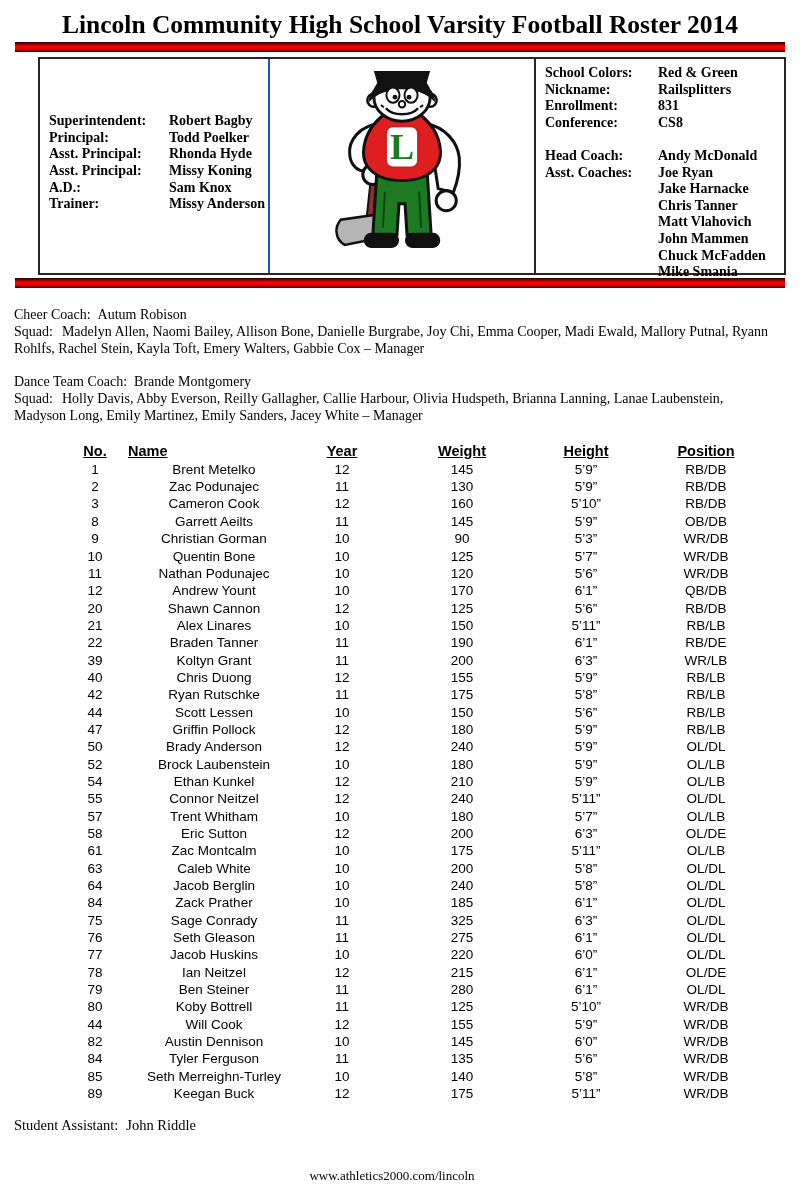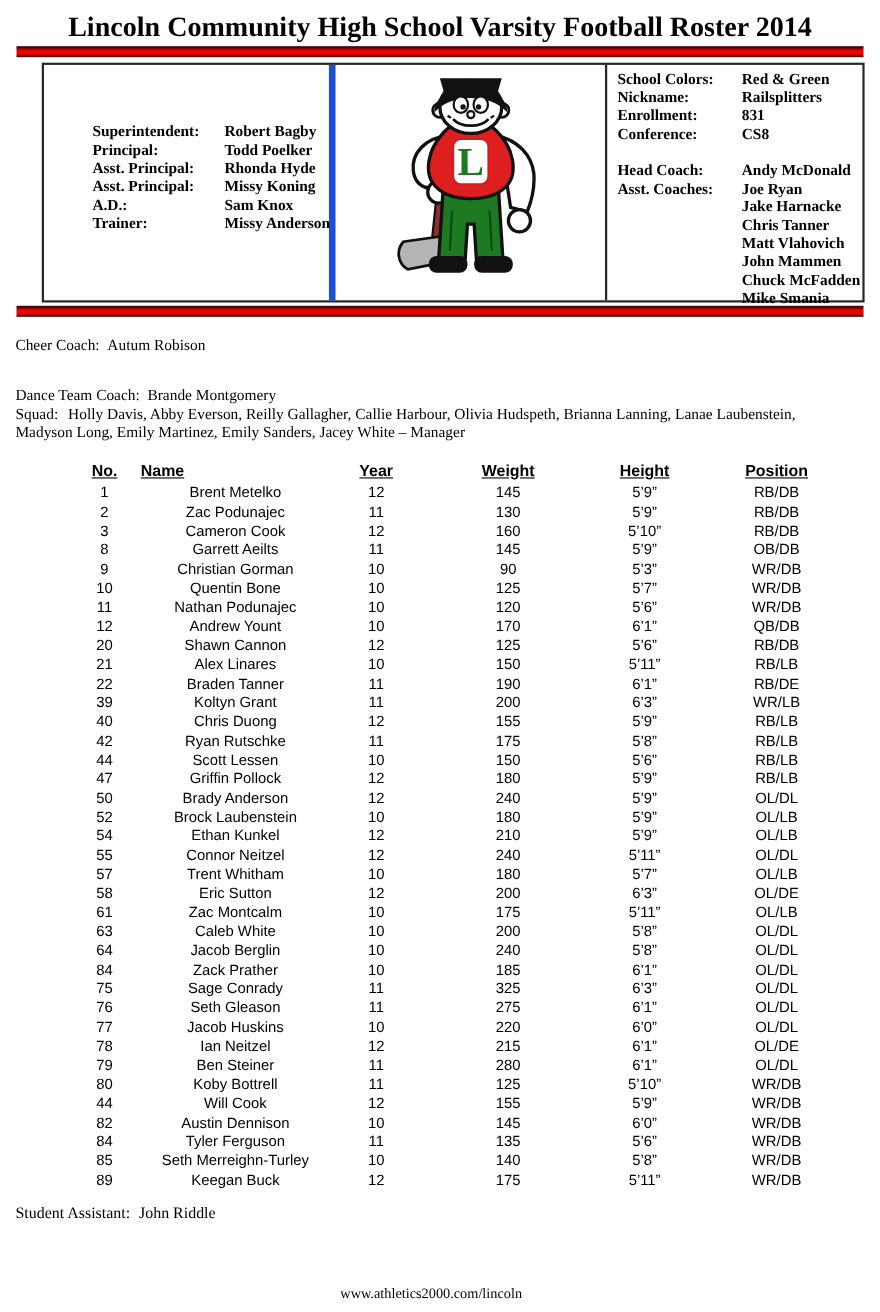--- a/index.html
+++ b/index.html
@@ -32,42 +32,42 @@
 
   .info-box {
     display: flex;
     margin: 5px 14px 0 38px;
     height: 218px;
     border: 2px solid #262626;
   }
   .cell { height: 100%; }
   .cell-admin {
     width: 230px;
-    border-right: 6px solid #1d4ed8;
-    display: flex; align-items: center; margin-left: 35px;
+    border-right: 2px solid #1d4ed8;
+    display: flex; align-items: center;
   }
   .cell-mascot {
     width: 266px;
     border-right: 2px solid #262626;
     display: flex; justify-content: center; align-items: flex-start;
     padding-top: 4px;
   }
   .cell-school { flex: 1; padding: 6px 2px 0 9px; }
 
   .kv-list { width: 100%; }
   .cell-admin .kv-list { padding-left: 9px; padding-bottom: 6px; }
   .kv-row { display: flex; font-weight: bold; font-size: 14px; line-height: 16.6px; }
   .cell-admin .kv-row .k { width: 120px; flex: none; }
   .cell-school .kv-row .k { width: 113px; flex: none; }
   .kv-row .v { white-space: nowrap; }
   .coach-spacer { height: 16.6px; }
 
   .section { margin: 0 26px 0 14px; font-size: 14px; line-height: 16.8px; width: 760px; }
   .section.cheer { margin-top: 19px; }
-  .section.dance { margin-top: 29px; }
+  .section.dance { margin-top: 17px; }
   .section .lbl { }
   .section .val { margin-left: 7px; }
   .section .squadval { margin-left: 9px; }
 
   .roster {
     margin: 17px 0 0 64px;
     width: 716px;
     font-family: "Liberation Sans", sans-serif;
   }
   .thead, .trow {
@@ -227,20 +227,21 @@
             <span class="v">Mike Smania</span>
           </div>
         </div>
     </div>
   </div>
 
   <div class="red-bar second"></div>
 
   <div class="section cheer">
     <div><span class="lbl">Cheer Coach:</span><span class="val">Autum Robison</span></div>
+    <div><span class="lbl">Squad:</span><span class="squadval">Madelyn Allen, Naomi Bailey, Allison Bone, Danielle Burgrabe, Joy Chi, Emma Cooper, Madi Ewald, Mallory Putnal, Ryann Rohlfs, Rachel Stein, Kayla Toft, Emery Walters, Gabbie Cox – Manager</span></div>
   </div>
 
   <div class="section dance">
     <div><span class="lbl">Dance Team Coach:</span><span class="val">Brande Montgomery</span></div>
     <div><span class="lbl">Squad:</span><span class="squadval">Holly Davis, Abby Everson, Reilly Gallagher, Callie Harbour, Olivia Hudspeth, Brianna Lanning, Lanae Laubenstein, Madyson Long, Emily Martinez, Emily Sanders, Jacey White – Manager</span></div>
   </div>
 
   <div class="roster">
     <div class="thead">
         <div class="th c0">No.</div>

